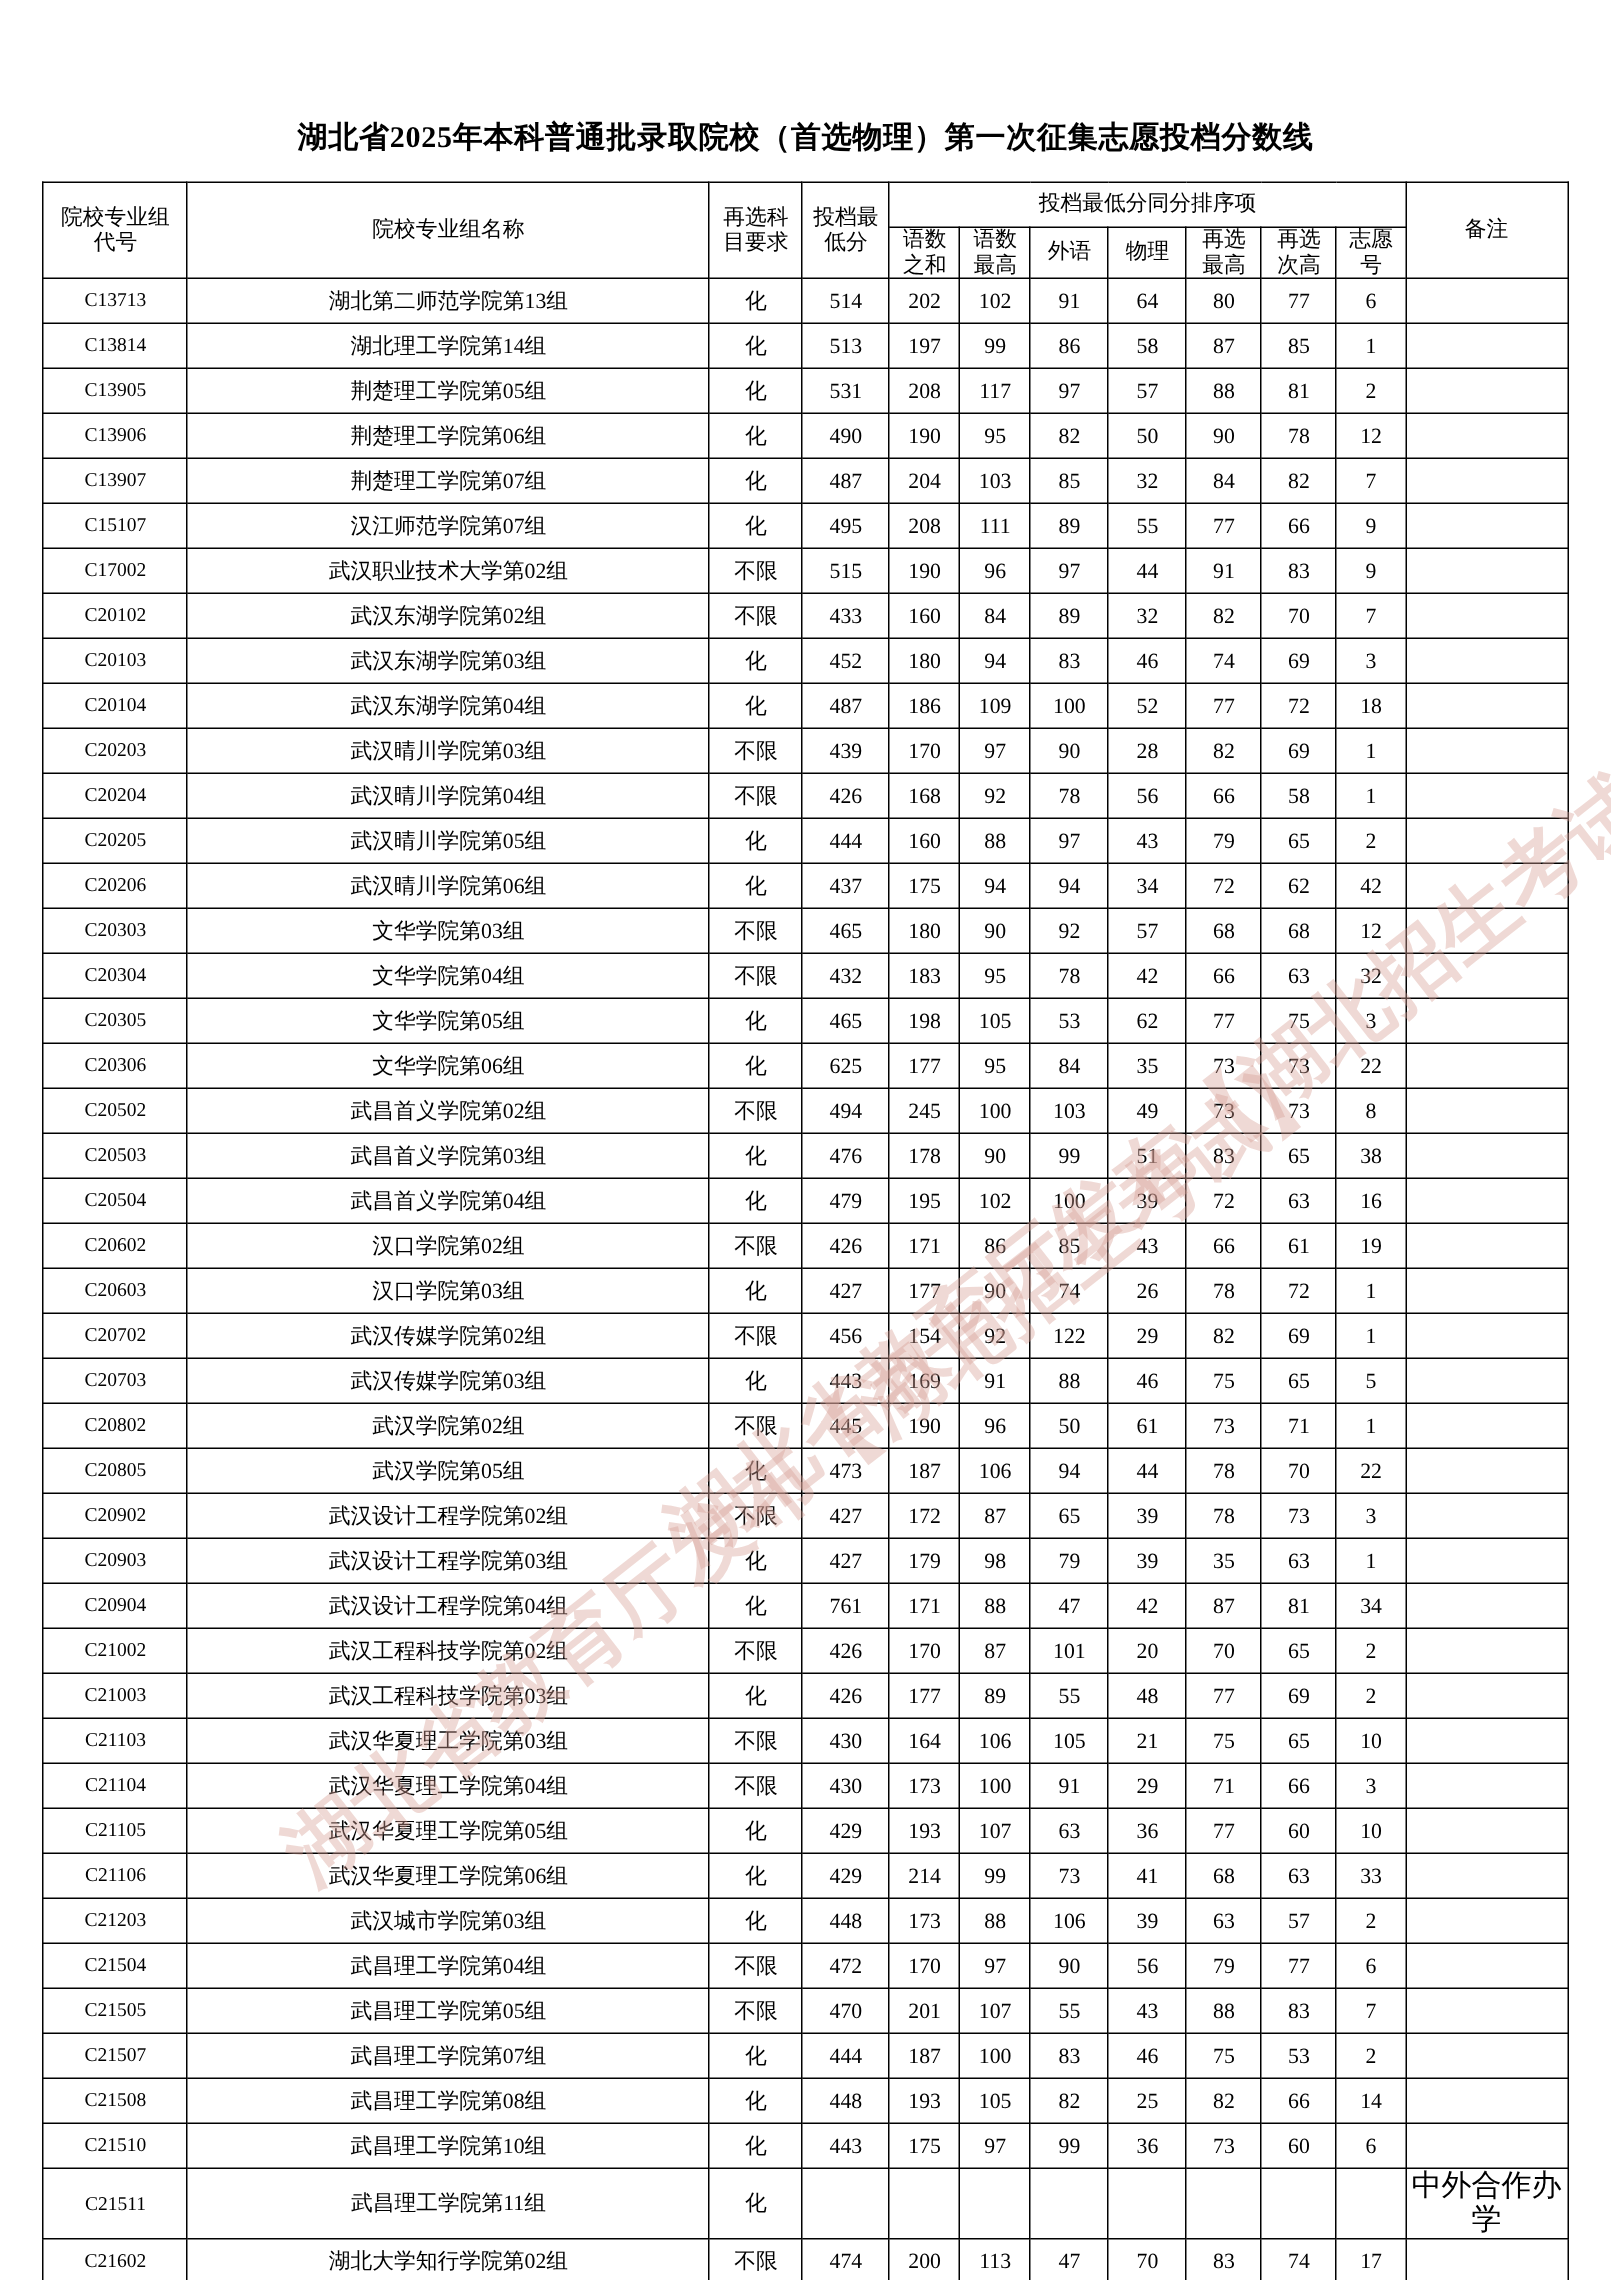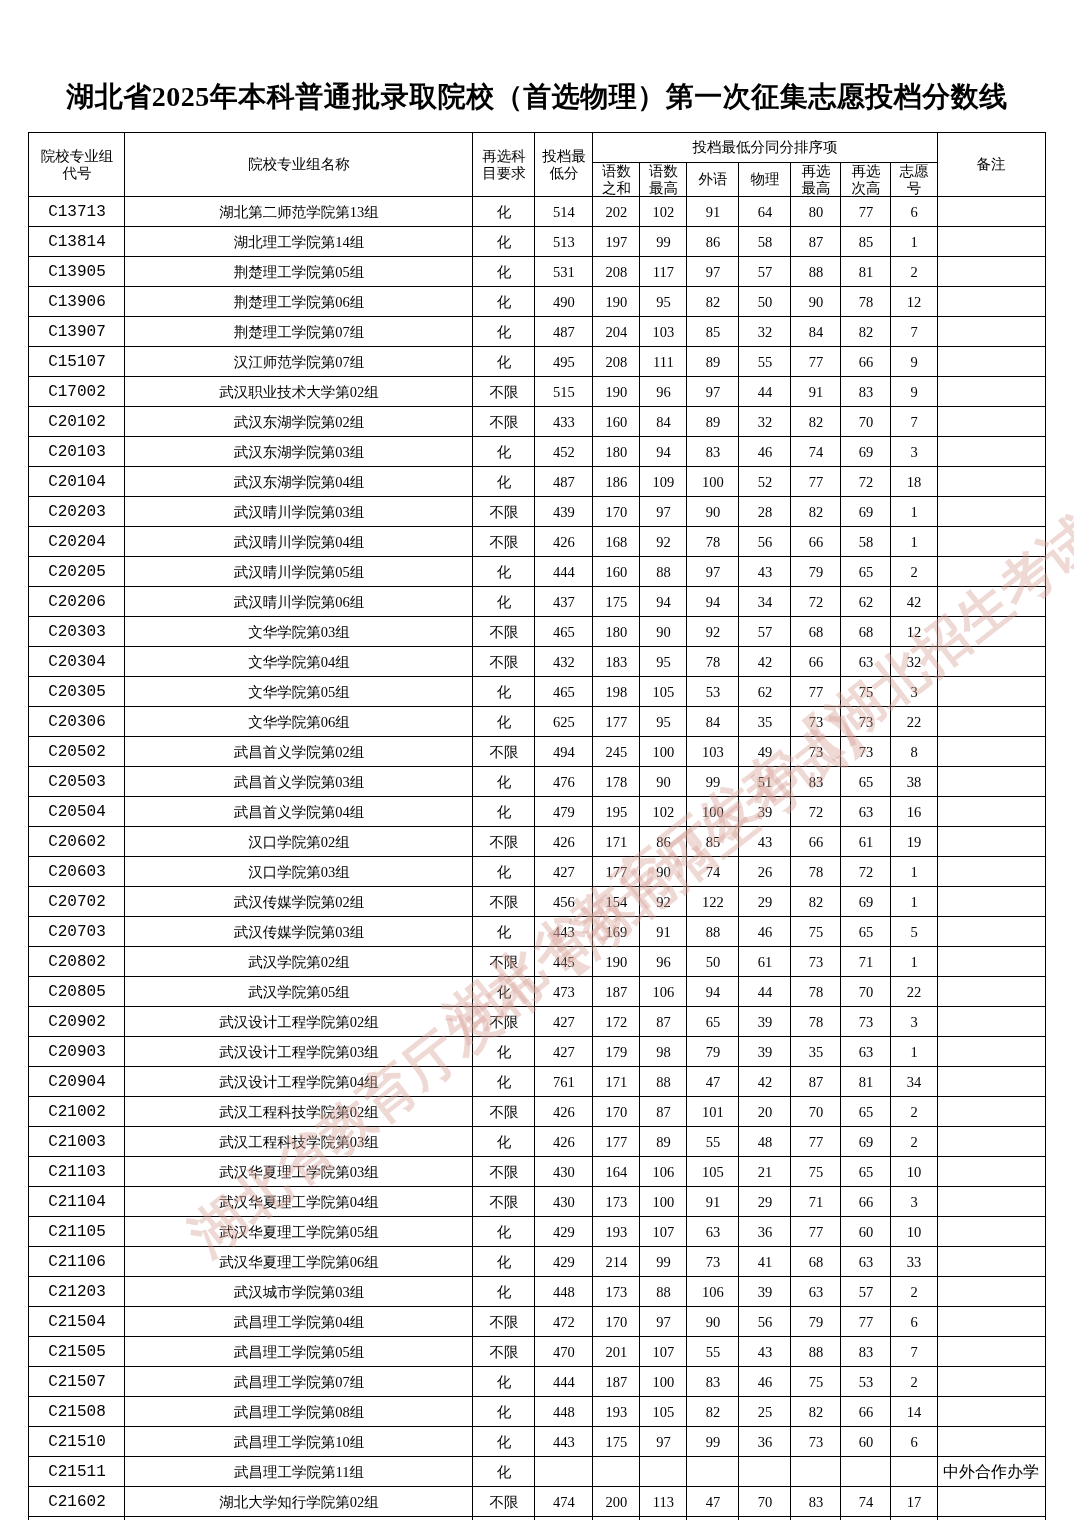--- a/index.html
+++ b/index.html
@@ -17,21 +17,21 @@
   }
   .page {
     position: relative;
     width: 1074px;
     height: 1520px;
     box-sizing: border-box;
     padding: 78px 28px 0 28px;
   }
   .doc-title {
     text-align: center;
-    font-size: 28px;
+    font-size: 20px;
     font-weight: bold;
     letter-spacing: 0.5px;
     margin: 0 0 16px 0;
     font-family: "Liberation Serif", "DejaVu Serif", serif;
   }
   table.score-table {
     border-collapse: collapse;
     width: 1016px;
     margin: 0 auto;
     table-layout: fixed;
@@ -67,28 +67,28 @@
   .col-zy  { width: 46px; }
   .col-note { width: 108px; }
 
   td.name-cell {
     text-align: left;
     padding-left: 18px;
     font-size: 14.5px;
     margin-top: 32px;
   }
   td.code-cell {
-    font-family: Liberation Mono, monospace;
-    font-size: 16px;
+    font-family: Liberation Serif, serif;
+    font-size: 13px;
   }
   td.num {
     font-size: 14.5px;
   }
   td.note-cell {
-    font-size: 16px;
+    font-size: 20px;
   }
 
   
   .watermark {
     position: absolute;
     left: 0; top: 0;
     width: 1074px;
     height: 1520px;
     pointer-events: none;
     overflow: hidden;

